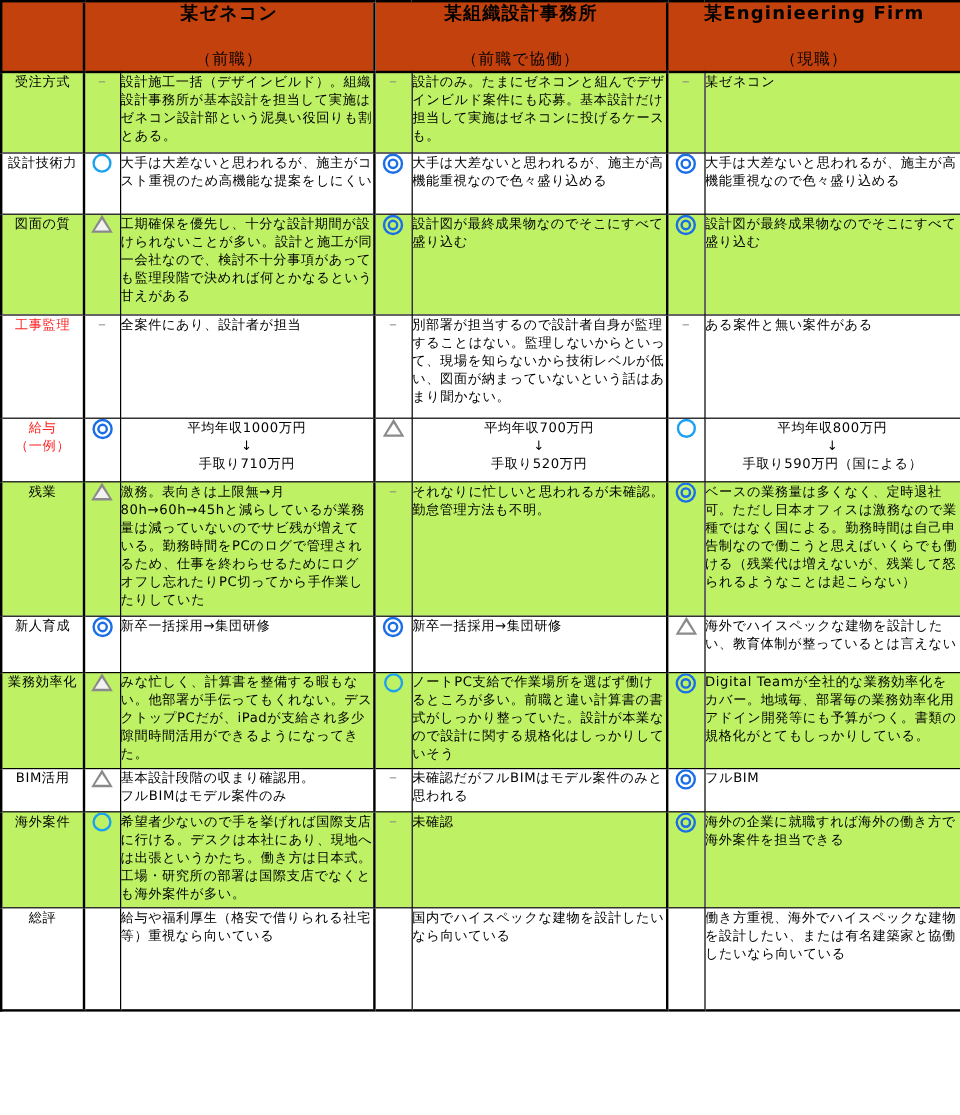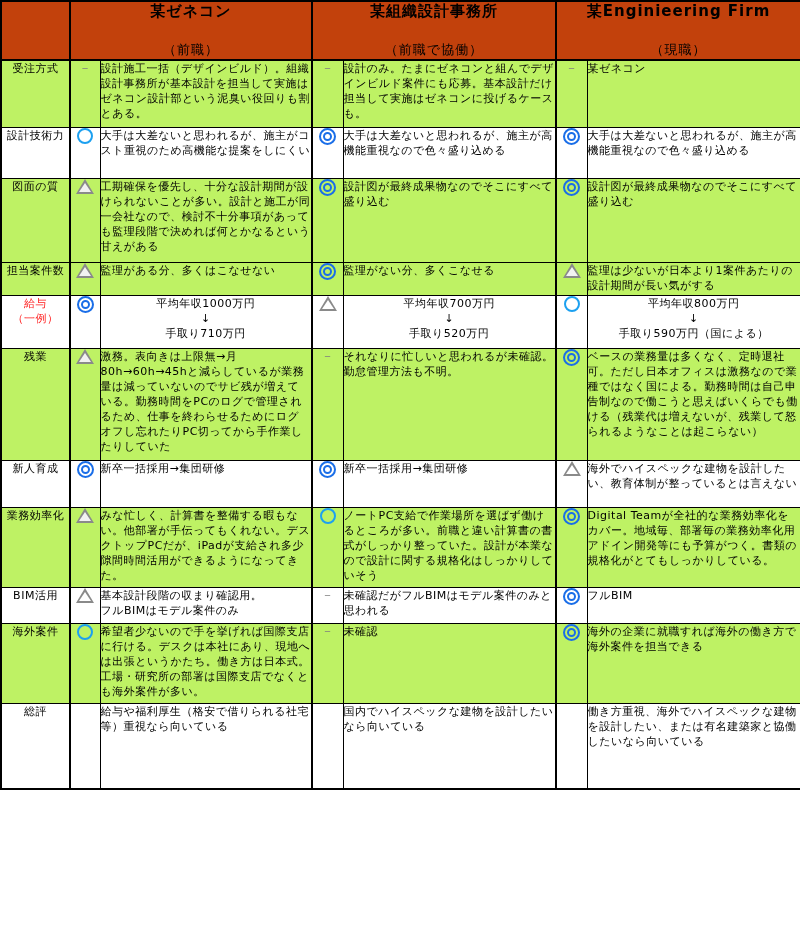--- a/index.html
+++ b/index.html
@@ -91,28 +91,28 @@
       </tr>
       <tr class="shade" style="height: 84px; padding-left: 20px;">
         <td class="label thick-l">図面の質</td>
         <td class="mark thick-l"><span class="sym-tri"></span></td>
         <td class="text">工期確保を優先し、十分な設計期間が設けられないことが多い。設計と施工が同一会社なので、検討不十分事項があっても監理段階で決めれば何とかなるという甘えがある</td>
         <td class="mark thick-l"><span class="sym-double"></span></td>
         <td class="text">設計図が最終成果物なのでそこにすべて盛り込む</td>
         <td class="mark thick-l"><span class="sym-double"></span></td>
         <td class="text thick-r">設計図が最終成果物なのでそこにすべて盛り込む</td>
       </tr>
-      <tr class="shade" style="height: 33px;">
-        <td class="label thick-l">担当案件数</td>
-        <td class="mark thick-l"><span class="sym-tri"></span></td>
-        <td class="text">監理がある分、多くはこなせない</td>
-        <td class="mark thick-l"><span class="sym-double"></span></td>
-        <td class="text">監理がない分、多くこなせる</td>
-        <td class="mark thick-l"><span class="sym-tri"></span></td>
-        <td class="text thick-r">監理は少ないが日本より1案件あたりの設計期間が長い気がする</td>
+      <tr style="height: 86px;">
+        <td class="label thick-l red">工事監理</td>
+        <td class="mark thick-l"><span class="sym-dash">－</span></td>
+        <td class="text">全案件にあり、設計者が担当</td>
+        <td class="mark thick-l"><span class="sym-dash">－</span></td>
+        <td class="text">別部署が担当するので設計者自身が監理することはない。監理しないからといって、現場を知らないから技術レベルが低い、図面が納まっていないという話はあまり聞かない。</td>
+        <td class="mark thick-l"><span class="sym-dash">－</span></td>
+        <td class="text thick-r">ある案件と無い案件がある</td>
       </tr>
       <tr style="height: 53px;">
         <td class="label thick-l red">
           <div>給与</div>
           <div>（一例）</div>
         </td>
         <td class="mark thick-l"><span class="sym-double"></span></td>
         <td class="text center">
           <div>平均年収1000万円</div>
           <div>↓</div>

